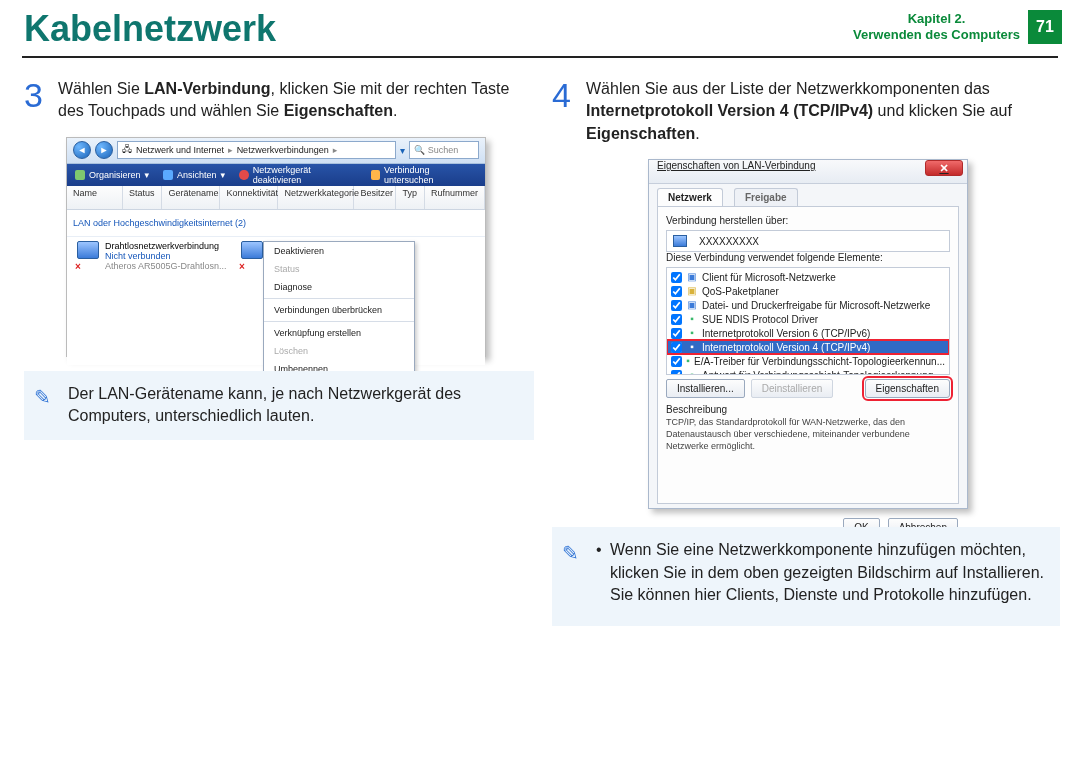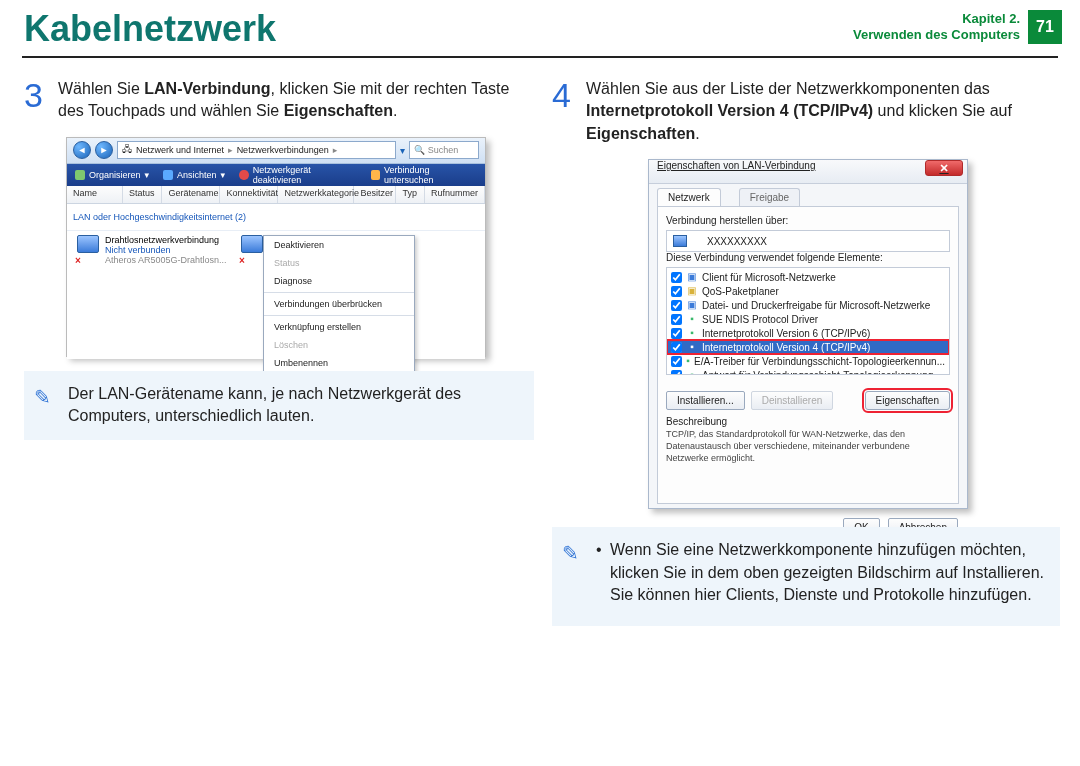--- a/index.html
+++ b/index.html
@@ -13,21 +13,21 @@
     overflow: hidden;
   }
   .page-title {
     position: absolute; top: 8px; left: 24px;
     font-size: 36px; font-weight: 700; color: #0f766e;
   }
   .chapter-block {
     position: absolute; top: 10px; right: 18px;
     display: flex; align-items: center; gap: 8px;
   }
-  .chapter-text { text-align: right; font-size: 13px; color: #0a8a3a; font-weight: 600; line-height: 1.2; }
+  .chapter-text { text-align: center; font-size: 13px; color: #0a8a3a; font-weight: 600; line-height: 1.2; }
   .page-badge {
     width: 34px; height: 34px; background: #0a8a3a; color: #fff;
     display: flex; align-items: center; justify-content: center;
     font-size: 16px; font-weight: 600;
   }
   .rule {
     position: absolute; left: 22px; right: 22px; top: 56px;
     height: 2px; background: #222;
   }
 
@@ -71,21 +71,21 @@
     width: 70px; height: 18px; border: 1px solid #8ca9cc; background: #fff;
     color: #888; padding: 0 4px; display: flex; align-items: center;
   }
   .s1-toolbar {
     height: 22px; background: linear-gradient(#2854a8, #1a3d8a);
     color: #fff; display: flex; align-items: center; gap: 14px; padding: 0 8px;
   }
   .tbtn { display: flex; align-items: center; gap: 4px; font-size: 9px; }
   .tbtn .dot { width: 10px; height: 10px; }
   .s1-headers {
-    height: 18px; background: linear-gradient(#fdfdfd,#eef1f5);
+    height: 24px; background: linear-gradient(#fdfdfd,#eef1f5);
     border-bottom: 1px solid #ccd5e1; display: flex; font-size: 9px; color: #333;
   }
   .s1-headers div { padding: 2px 6px; border-right: 1px solid #d4dbe5; white-space: nowrap; }
   .s1-group {
     padding: 8px 6px; color: #1556b9; background: #fff;
     border-bottom: 1px solid #e8eef6;
   }
   .s1-body { position: relative; height: 128px; background: #fff; }
   .nic {
     position: absolute; display: flex; gap: 6px; align-items: flex-start;
@@ -136,34 +136,34 @@
   .s2-titlebar {
     height: 24px; background: linear-gradient(#f8f9fb,#e7ecf3);
     border-bottom: 1px solid #c6cedb;
     display: flex; justify-content: space-between; padding: 0 4px 0 8px; text-decoration: underline;
   }
   .closebtn {
     width: 38px; height: 16px; border-radius: 3px; border: 1px solid #b02a2a;
     background: linear-gradient(#f06a6a,#c32a2a); color: #fff;
     display: flex; align-items: center; justify-content: center; font-size: 11px; font-weight: 700;
   }
-  .s2-tabs { display: flex; gap: 18px; padding: 4px 8px 0; }
+  .s2-tabs { display: flex; gap: 11px; padding: 4px 8px 0; font-weight: bold; }
   .s2-tab {
     padding: 3px 10px; background: #fdfdfd; border: 1px solid #c3cbd8;
     border-bottom: none; border-radius: 3px 3px 0 0; font-size: 10px;
   }
   .s2-tab.inactive { background: #eef1f6; color: #666; }
   .s2-pane {
     margin: 0 8px 8px; background: #fdfdfd; border: 1px solid #c3cbd8;
     padding: 8px; height: 298px; position: relative;
   }
   .s2-label { margin-bottom: 4px; }
   .adapterfield {
     border: 1px solid #c3cbd8; background: #fff; height: 22px;
-    display: flex; align-items: center; gap: 20px; padding: 8px 6px;
+    display: flex; align-items: center; gap: 12px; padding: 8px 6px;
   }
   .adaptericon { width: 14px; height: 12px; background: linear-gradient(#9cc5ff,#3b7bd9); border: 1px solid #2a5fa0; }
   .btn {
     padding: 3px 10px; border: 1px solid #9aa9be; background: linear-gradient(#fdfdfd,#e9edf3);
     border-radius: 2px; font-size: 10px;
   }
   .btn.dis { color: #aaa; border-color: #cfd6e0; }
   .cfg-row { display: flex; justify-content: flex-end; margin: 6px 0 8px; }
   .complist {
     border: 1px solid #c3cbd8; background: #fff; height: 108px;
@@ -177,21 +177,21 @@
   .tinyicon {
     width: 12px; height: 12px; display: inline-block; font-size: 10px; text-align: center;
   }
   .ic-net { color: #3b7bd9; }
   .ic-qos { color: #d9b23b; }
   .ic-grn { color: #3bb96c; }
   .comp.sel {
     background: #316ac5; color: #fff;
     outline: 2px solid #e23; outline-offset: -1px;
   }
-  .btnrow { display: flex; gap: 6px; margin-top: 16px; }
+  .btnrow { display: flex; gap: 6px; margin-top: 4px; }
   .btnrow .right { margin-left: auto; }
   .hl-btn { outline: 2px solid #e23; outline-offset: 1px; border-radius: 3px; }
   .descbox { margin-top: 6px; }
   .desctext { font-size: 9px; color: #444; line-height: 1.3; margin-top: 2px; }
   .okrow {
     position: absolute; bottom: -34px; right: 0;
     display: flex; gap: 8px;
   }
 
   .note-right { margin-top: 18px; }

